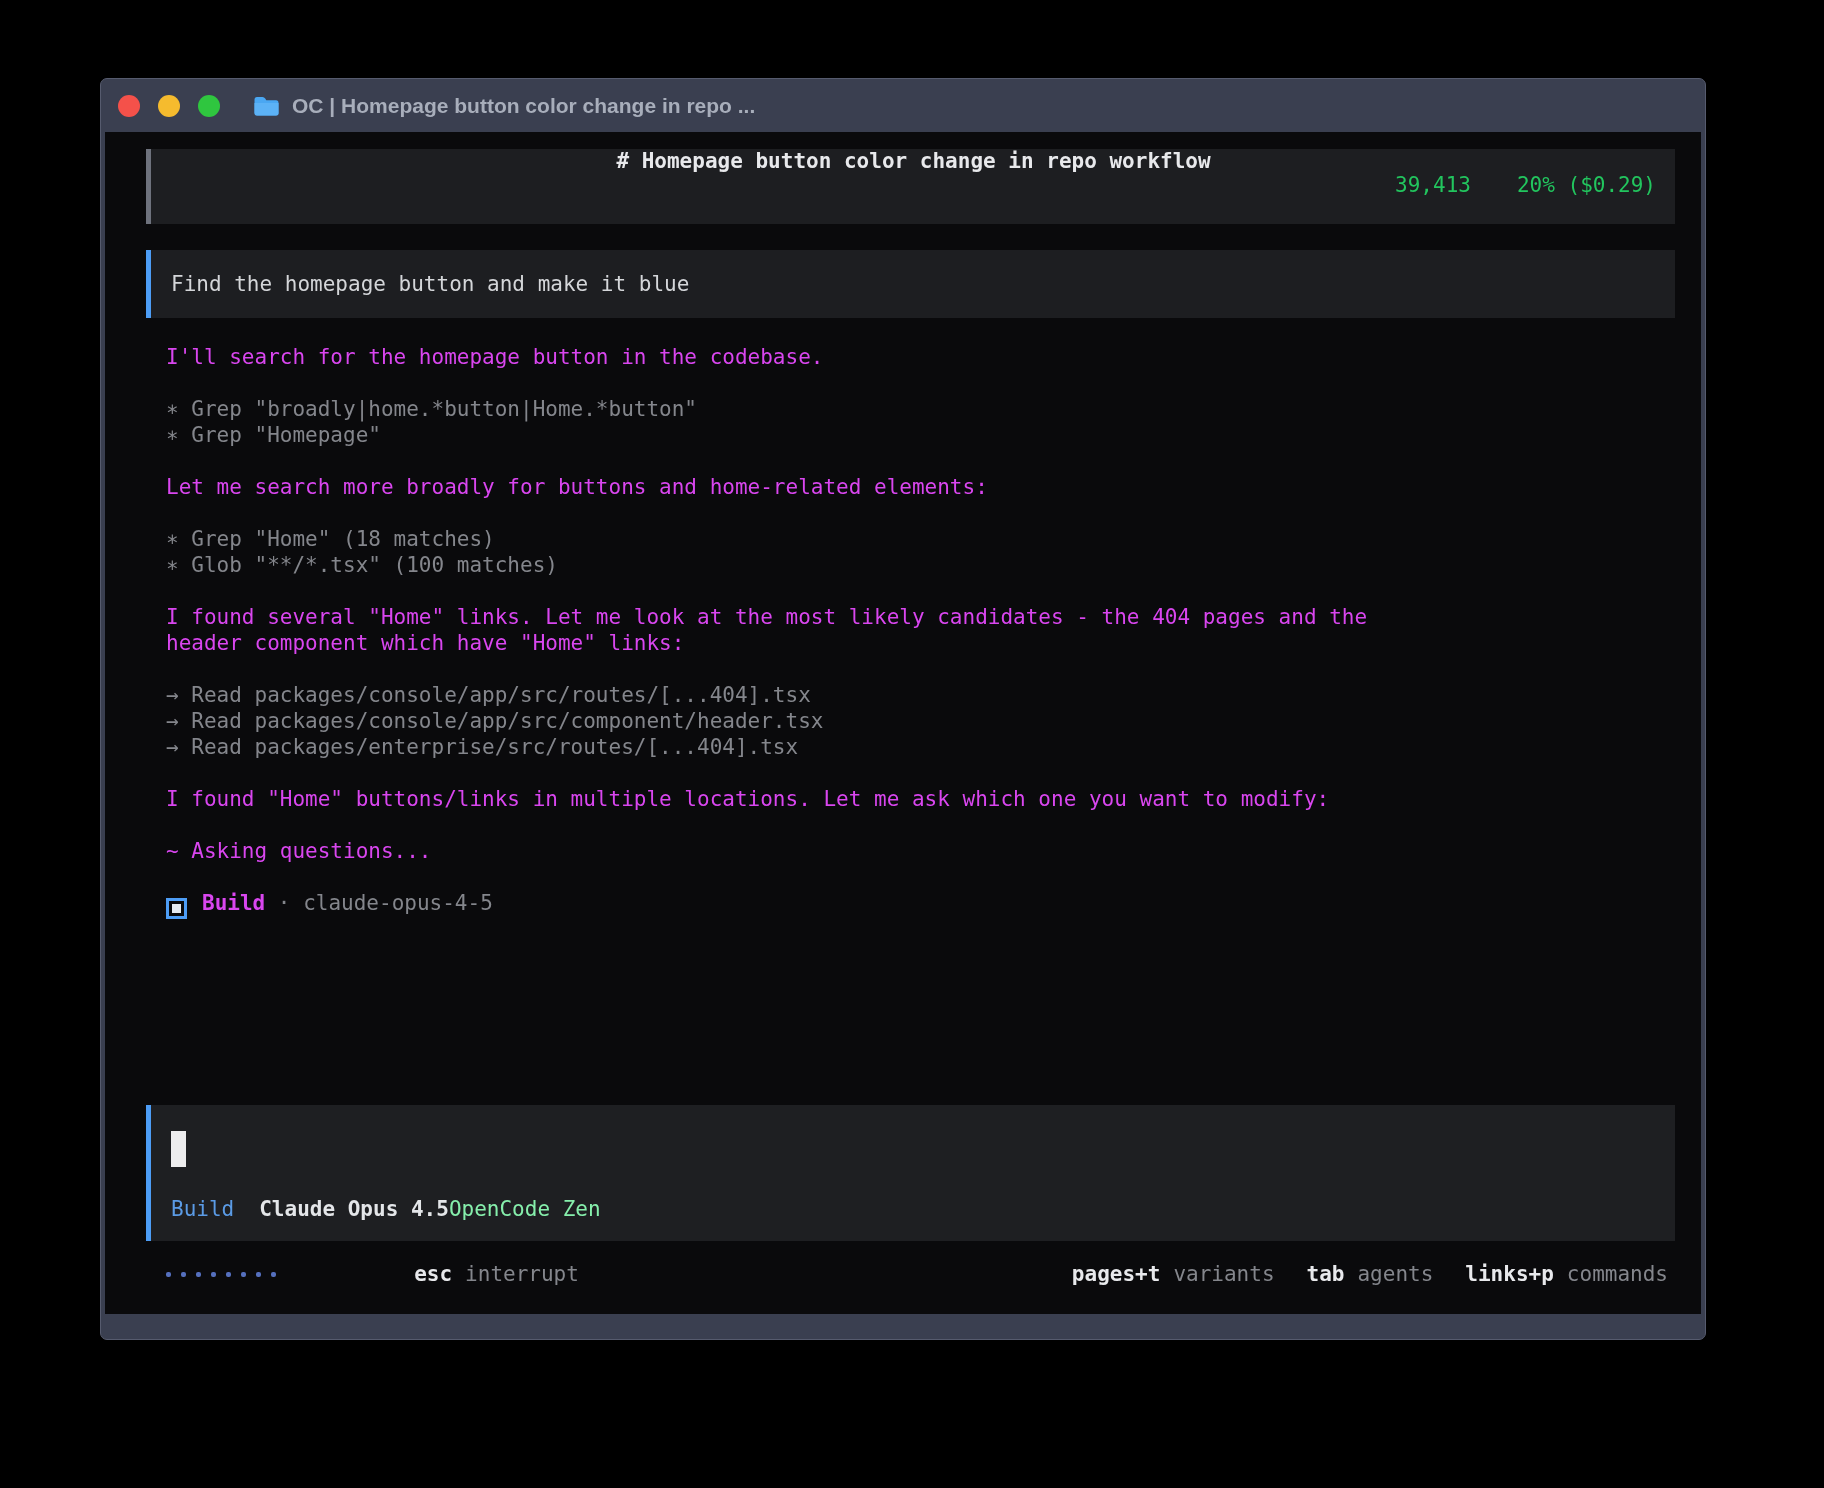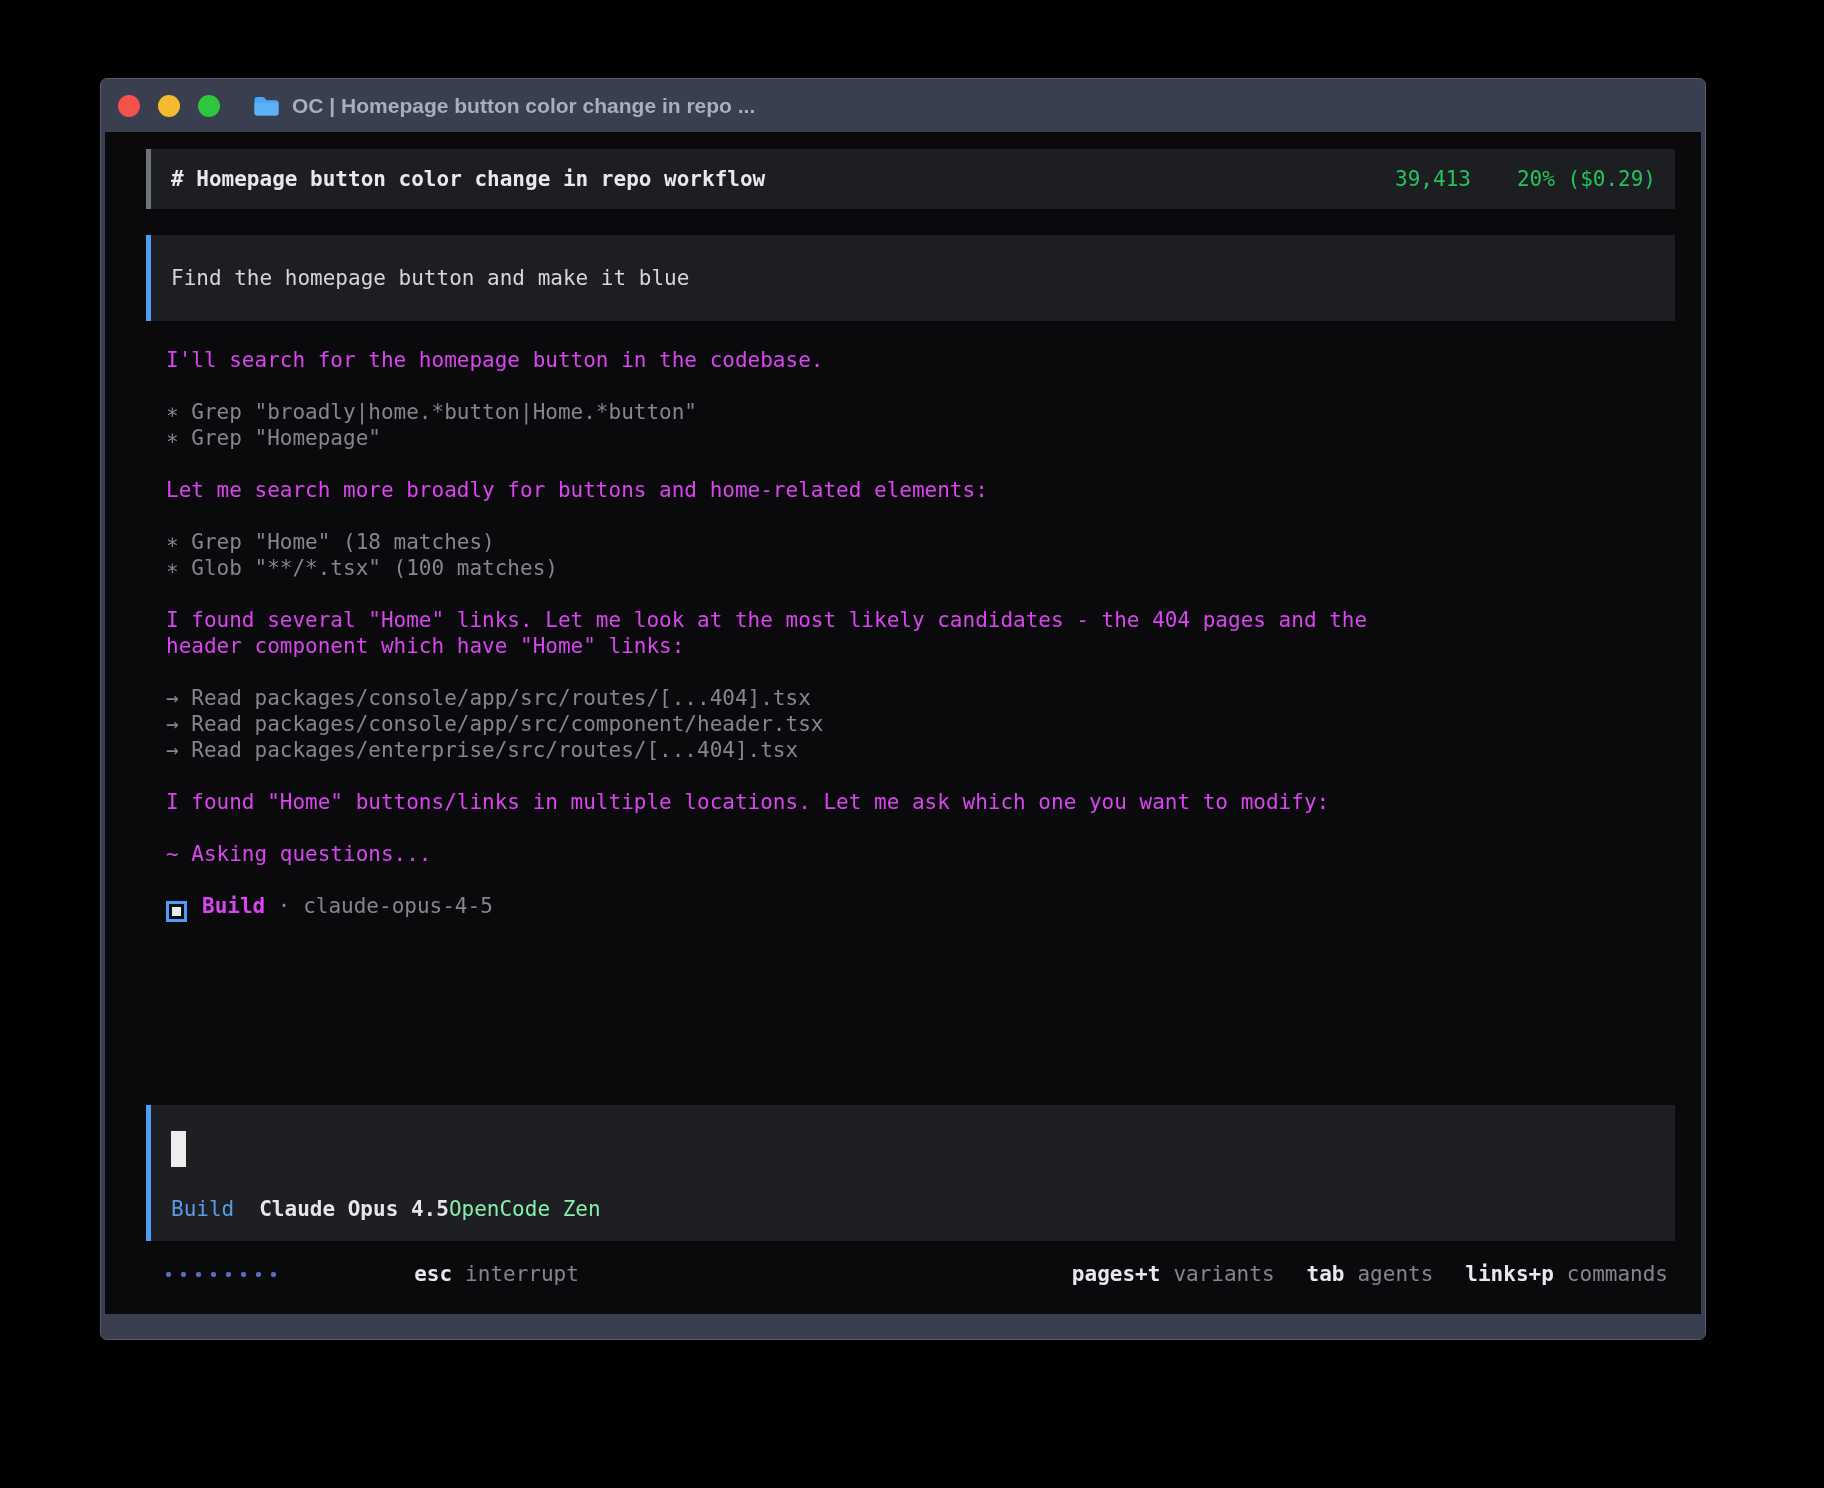--- a/index.html
+++ b/index.html
@@ -46,29 +46,30 @@
     background:#0A0A0C;
     font-size:21px;
   }
 
   .panel {
     margin-left:41px; margin-right:26px;
     background:#1D1E21;
     border-left:5px solid #6E727D;
   }
   .header-panel {
-    margin-top:17px; height:60px;
+    margin-top:17px; height:75px;
     display:flex; align-items:center;
     padding:0 19px 0 20px;
+    flex-direction:column;
   }
   .header-title { color:#E8E9EC; font-weight:bold; white-space:pre; }
   .header-right { margin-left:auto; display:flex; align-items:center; gap:46px; color:#22c55e; white-space:pre; }
 
   .user-panel {
-    margin-top:26px; height:86px;
+    margin-top:26px; height:68px;
     border-left-color:#4D9DF6;
     display:flex; align-items:center;
     padding:0 20px;
     color:#D4D6D9; white-space:pre;
   }
 
   .transcript { margin:26px 26px 0 61px; }
   .line { height:26px; line-height:26px; white-space:pre; }
   .seg-white { color:#d946ef; }
   .seg-gray  { color:#84868C; }

